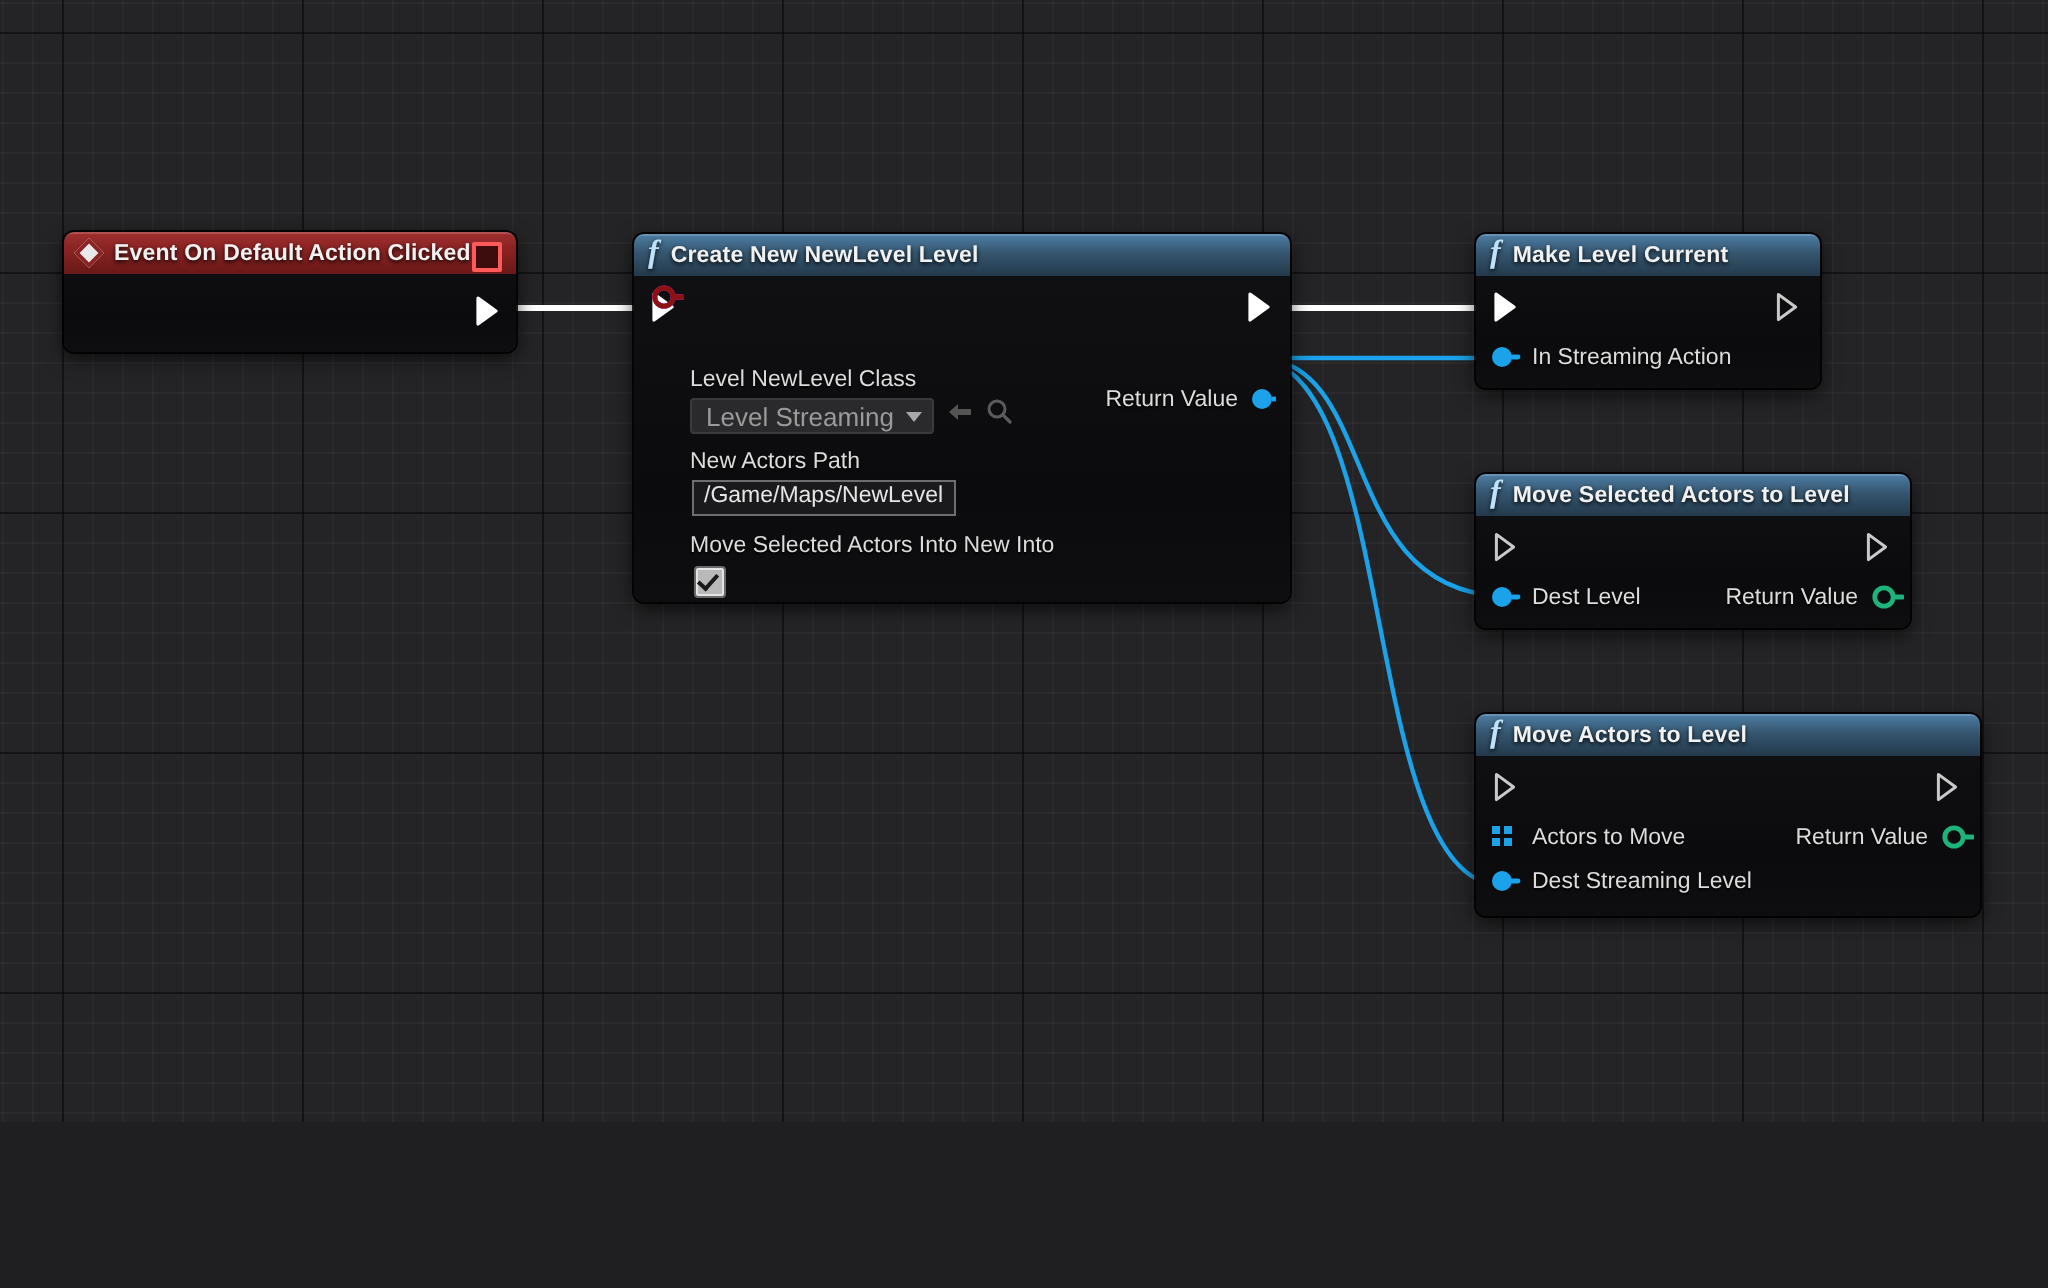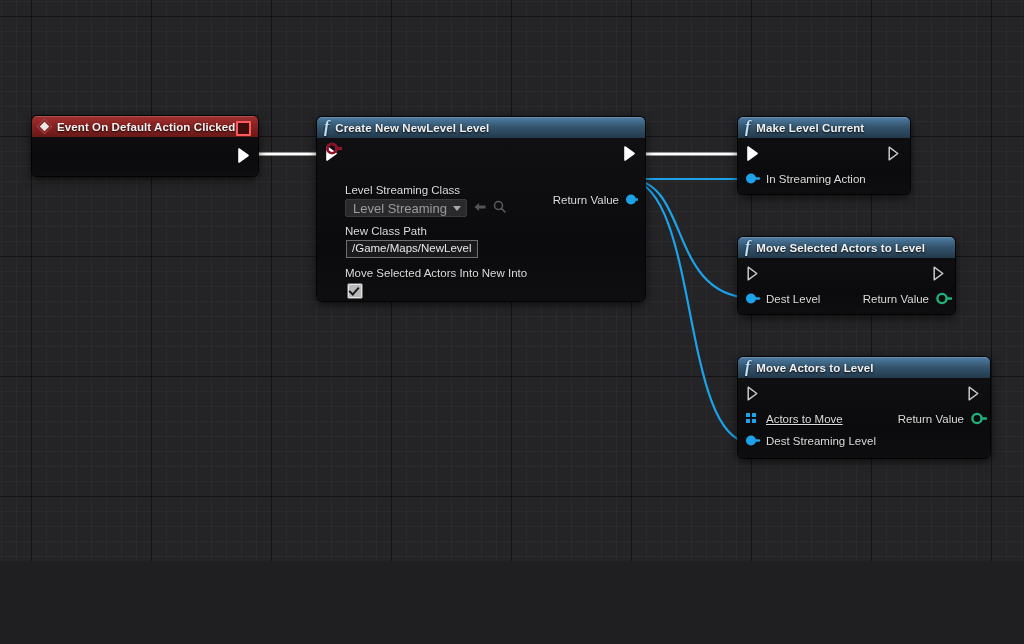--- a/index.html
+++ b/index.html
@@ -289,21 +289,21 @@
         </div>
       </div>
 
       <div class="label-row" style="margin-top:13px;">
         <div class="data-pin" style="left:9px; top:4px;">
           <svg width="16" height="13" viewBox="0 0 16 13">
             <circle cx="6" cy="6.5" r="4.6" fill="none" stroke="#7b20c8" stroke-width="2.4"></circle>
             <path d="M11,6.5 L15,6.5" stroke="#7b20c8" stroke-width="2.6" stroke-linecap="round"></path>
           </svg>
         </div>
-        <span class="pin-label">Level Streaming Class</span>
+        <span class="pin-label">Level NewLevel Class</span>
       </div>
       <div class="sub-row">
         <div class="widget-dropdown">
           <span>Level Streaming</span>
           <span class="chev"></span>
         </div>
         <span class="icon-btn">
           <svg width="14" height="12" viewBox="0 0 14 12">
             <path d="M6,2 L1.5,6 L6,10 L6,7.5 L12.5,7.5 L12.5,4.5 L6,4.5 Z" fill="#8e8e8e"></path>
           </svg>
@@ -316,21 +316,21 @@
         </span>
       </div>
 
       <div class="label-row" style="margin-top:4px;">
         <div class="data-pin" style="left:9px; top:4px;">
           <svg width="16" height="13" viewBox="0 0 16 13">
             <circle cx="6" cy="6.5" r="4.6" fill="none" stroke="#e222c8" stroke-width="2.4"></circle>
             <path d="M11,6.5 L15,6.5" stroke="#e222c8" stroke-width="2.6" stroke-linecap="round"></path>
           </svg>
         </div>
-        <span class="pin-label">New Class Path</span>
+        <span class="pin-label">New Actors Path</span>
       </div>
       <div class="sub-row" style="padding-left:29px;">
         <span class="widget-textbox">/Game/Maps/NewLevel</span>
       </div>
 
       <div class="label-row" style="margin-top:5px;">
         <div class="data-pin" style="left:9px; top:4px;">
           <svg width="16" height="13" viewBox="0 0 16 13">
             <circle cx="6" cy="6.5" r="4.6" fill="none" stroke="#8c1212" stroke-width="2.4"></circle>
             <path d="M11,6.5 L15,6.5" stroke="#8c1212" stroke-width="2.6" stroke-linecap="round"></path>
@@ -431,21 +431,21 @@
         </div>
       </div>
 
       <div class="pin-row">
         <div class="array-pin" style="left:8px; top:5px;">
           <i></i>
             <i></i>
             <i></i>
             <i></i>
         </div>
-        <span class="pin-label" style="margin-left:28px;text-decoration:underline;">Actors to Move</span>
+        <span class="pin-label" style="margin-left:28px;">Actors to Move</span>
 
         <span class="pin-label" style="position:absolute; right:26px;">Return Value</span>
         <div class="data-pin" style="right:6px; top:4px;">
           <svg width="16" height="13" viewBox="0 0 16 13">
             <circle cx="6" cy="6.5" r="4.6" fill="none" stroke="#1eb37a" stroke-width="2.4"></circle>
             <path d="M11,6.5 L15,6.5" stroke="#1eb37a" stroke-width="2.6" stroke-linecap="round"></path>
           </svg>
         </div>
       </div>
 

